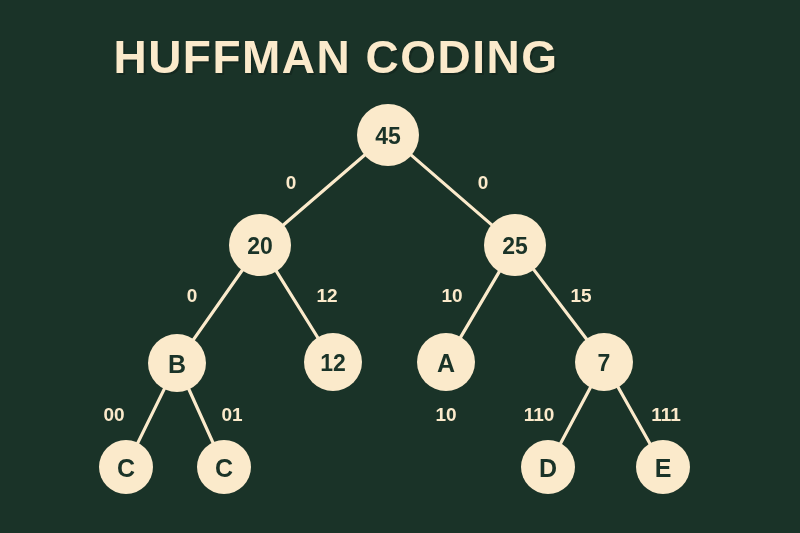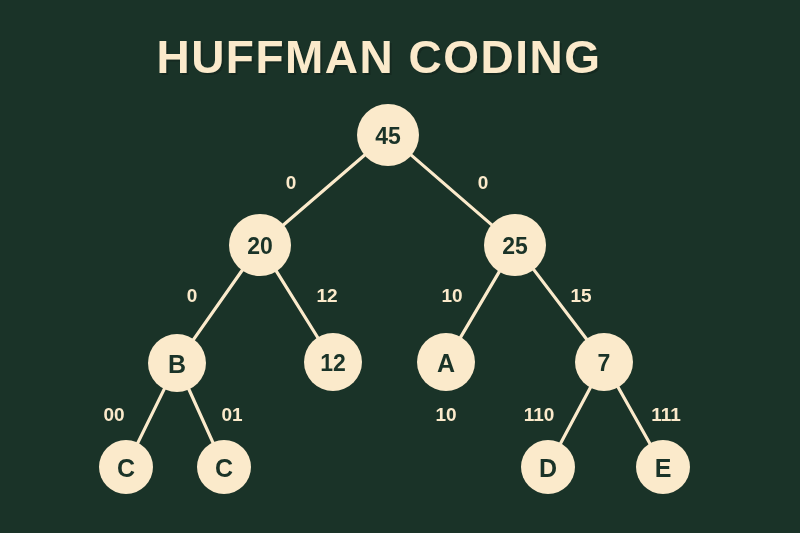--- a/index.html
+++ b/index.html
@@ -25,21 +25,20 @@
     left: 0;
     top: 30px;
     width: 672px;
     text-align: center;
     color: #fbeacb;
     font-size: 46px;
     font-weight: bold;
     letter-spacing: 1.5px;
     font-family: "Liberation Sans", sans-serif;
     text-shadow: 2px 2px 0 rgba(0,0,0,0.18);
-    margin-left: 43px;
   }
   #tree-svg {
     position: absolute;
     left: 0;
     top: 0;
     width: 800px;
     height: 533px;
   }
   .edge-line {
     stroke: #fbeacb;

